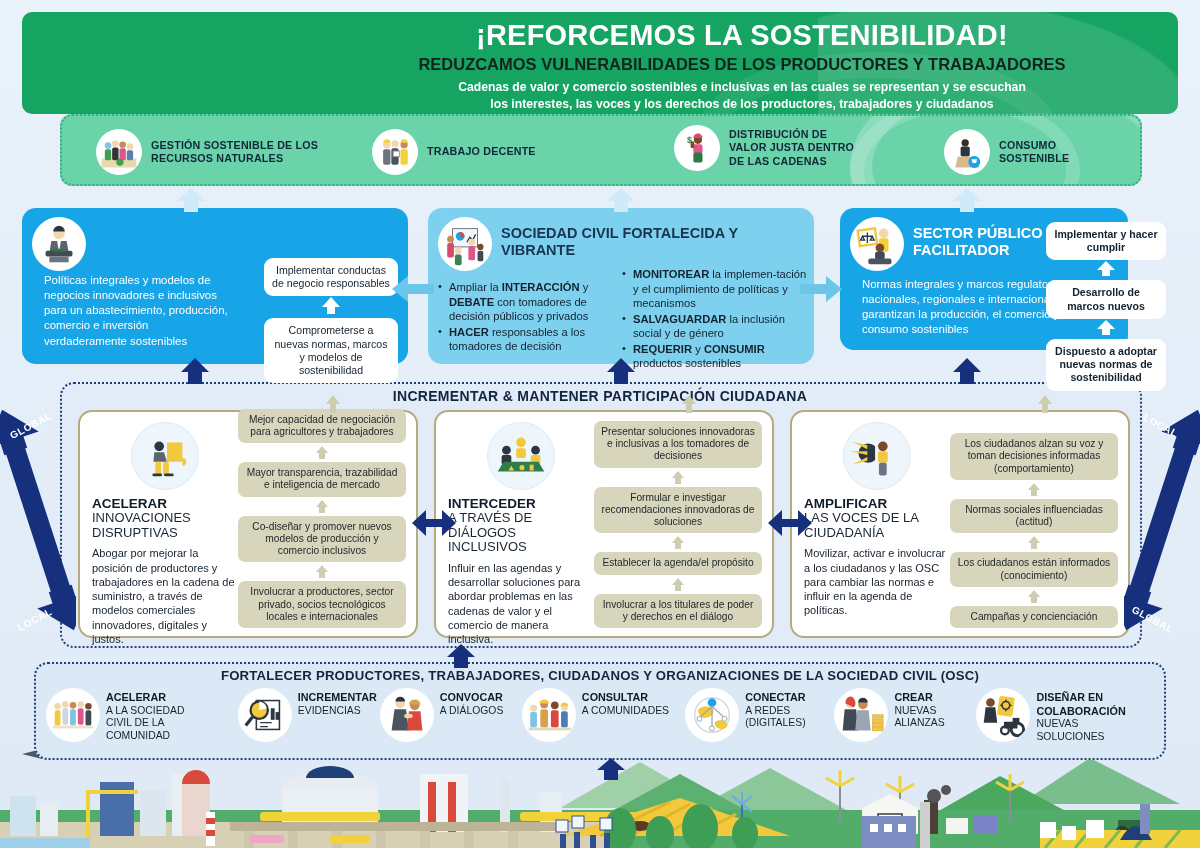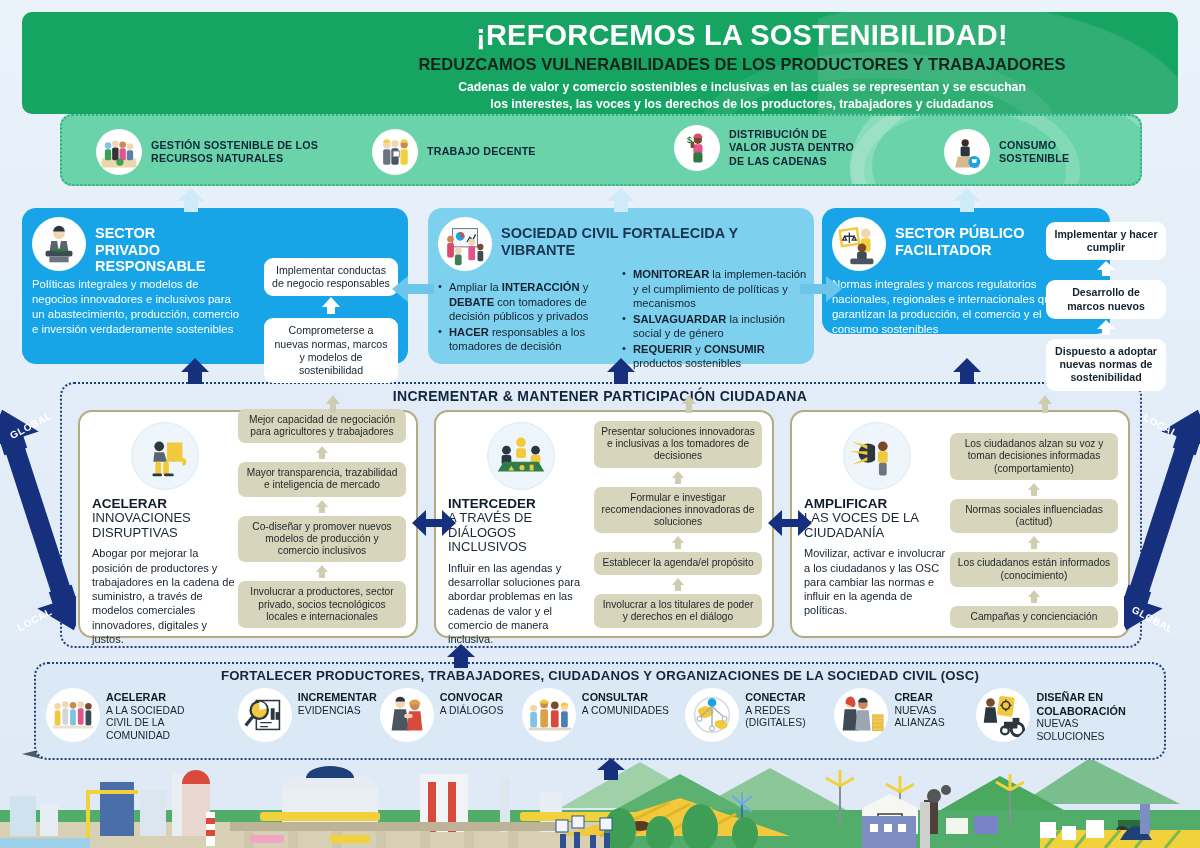--- a/index.html
+++ b/index.html
@@ -48,28 +48,28 @@
     border:14px solid rgba(255,255,255,.16);}
   .pill-item{position:absolute;display:flex;align-items:center;gap:9px;}
   .pill-icon{width:46px;height:46px;border-radius:50%;background:#fff;flex:none;
     display:flex;align-items:center;justify-content:center;overflow:hidden;}
   .pill-label{color:#12263a;font-size:10.7px;font-weight:bold;line-height:1.25;letter-spacing:.2px;}
 
   
   .sector{position:absolute;border-radius:14px;z-index:5;}
   .sec-a{left:22px;top:208px;width:386px;height:156px;background:#18a5e8;}
   .sec-b{left:428px;top:208px;width:386px;height:156px;background:#7ed0ef;}
-  .sec-c{left:822px;top:208px;width:288px;height:126px;background:#18a5e8;}
+  .sec-c{left:840px;top:208px;width:288px;height:142px;background:#18a5e8;}
   .sec-head{display:flex;align-items:flex-start;gap:9px;padding:9px 10px 0 10px;}
   .sec-avatar{width:54px;height:54px;border-radius:50%;background:#fff;flex:none;overflow:hidden;
     display:flex;align-items:center;justify-content:center;}
   .sec-title{font-size:14.5px;font-weight:bold;line-height:1.15;padding-top:8px;}
   .sec-a .sec-title,.sec-c .sec-title{color:#ffffff;}
   .sec-b .sec-title{color:#1a3550;}
-  .sec-body{font-size:11.4px;line-height:1.33;padding:0 10px;}
+  .sec-body{font-size:11.4px;line-height:1.33;padding:0 22px;}
   .sec-a .sec-body{color:#ffffff;}
   .sec-c .sec-body{color:#ffffff;}
   .bullets{list-style:none;font-size:11.2px;line-height:1.3;color:#14222e;}
   .bullets li{position:relative;padding-left:11px;margin-bottom:1px;}
   .bullets li:before{content:"•";position:absolute;left:0;top:-1px;}
   .white-box{background:#ffffff;border-radius:9px;color:#14222e;
     font-size:10.6px;line-height:1.25;text-align:center;padding:6px 7px;}
 
   
   .mid-panel{position:absolute;left:60px;top:382px;width:1082px;height:266px;
@@ -388,21 +388,20 @@
         <circle cx="27" cy="27" r="27" fill="#fff"></circle>
         <circle cx="27" cy="16" r="6" fill="#f2d6b0"></circle>
           <path d="M21 14 a6 6 0 0 1 12 0 z" fill="#2c3640"></path>
         <path d="M19 24 h16 l2 12 h-20 z" fill="#5b6570"></path>
         <path d="M25 24 h4 l-2 11 z" fill="#fff"></path>
         <rect x="13" y="34" width="28" height="6" rx="2" fill="#3f4a55"></rect>
         <rect x="17" y="40" width="20" height="6" fill="#6b7480"></rect>
         <rect x="22" y="32" width="12" height="3" fill="#2b7a3f"></rect>
       </svg>
     </div>
-    <div class="sec-title">SECTOR<br>PRIVADO<br>RESPONSABLE</div>
   </div>
   <div class="sec-body" style="width:232px;margin-top:2px;">Políticas integrales y modelos de negocios innovadores e inclusivos para un abastecimiento, producción, comercio e inversión verdaderamente sostenibles</div>
   <div style="position:absolute;left:242px;top:50px;width:134px;">
     <div class="white-box">Implementar conductas de negocio responsables</div>
     <svg width="134" height="18" viewBox="0 0 134 18">
       <path d="M67 1 L76 11 H71 V18 H63 V11 H58 Z" fill="#ffffff"></path>
     </svg>
     <div class="white-box">Comprometerse a nuevas normas, marcos y modelos de sostenibilidad</div>
   </div>
 </div>

